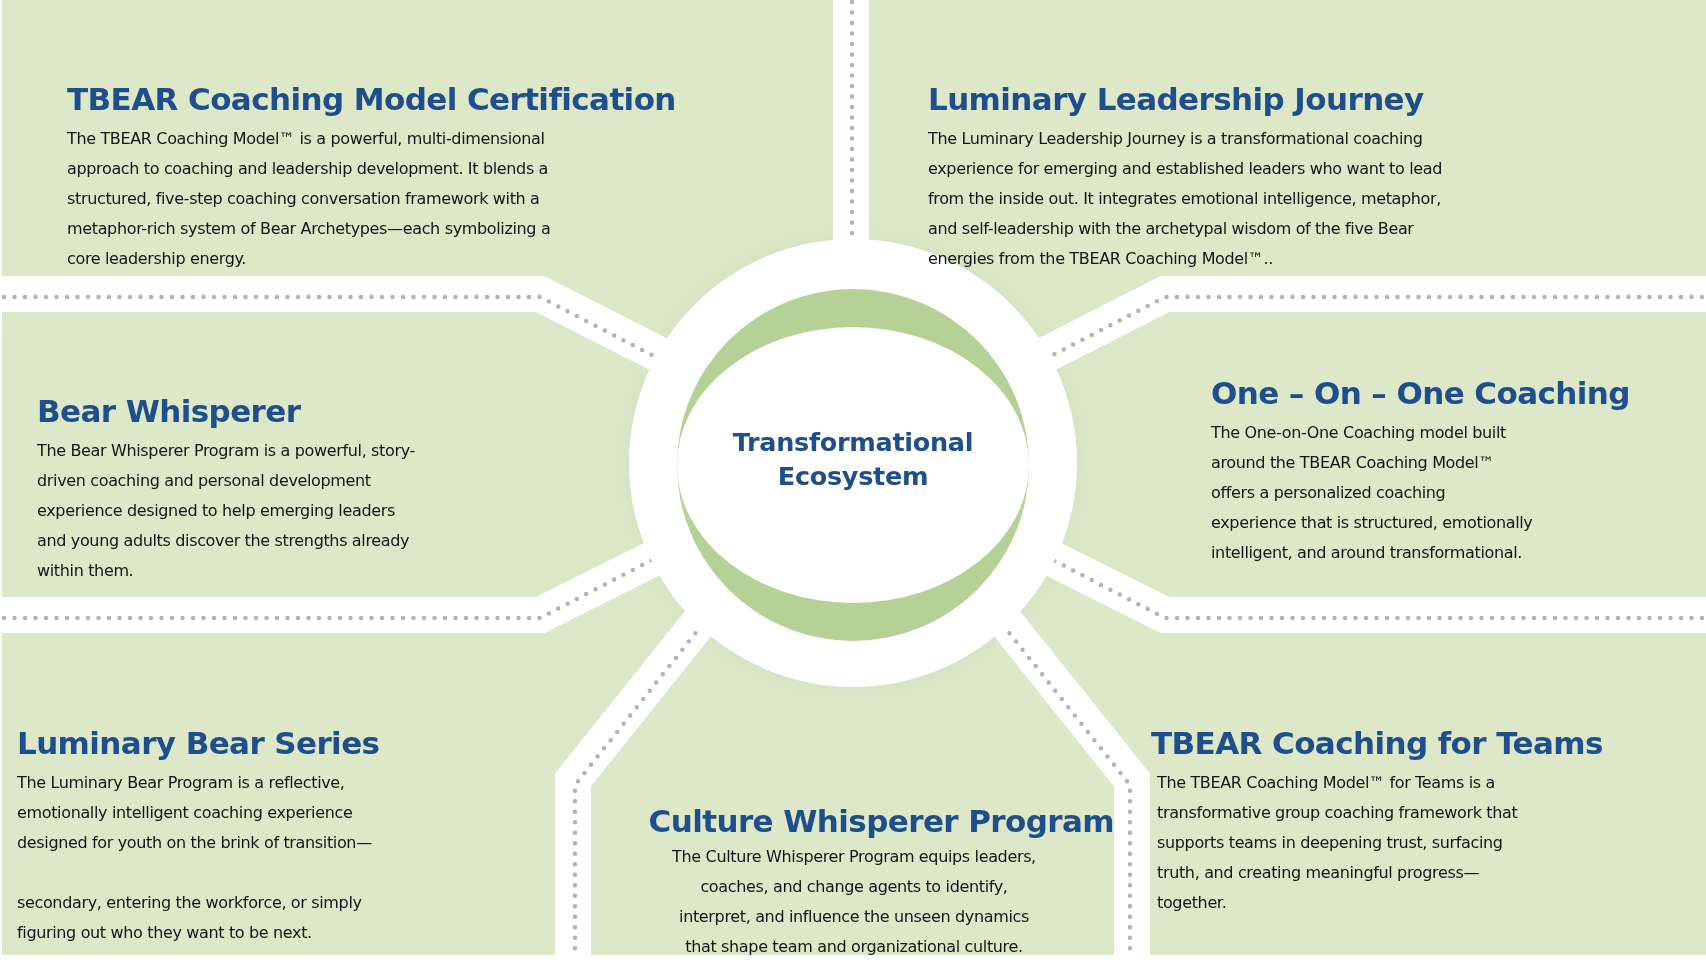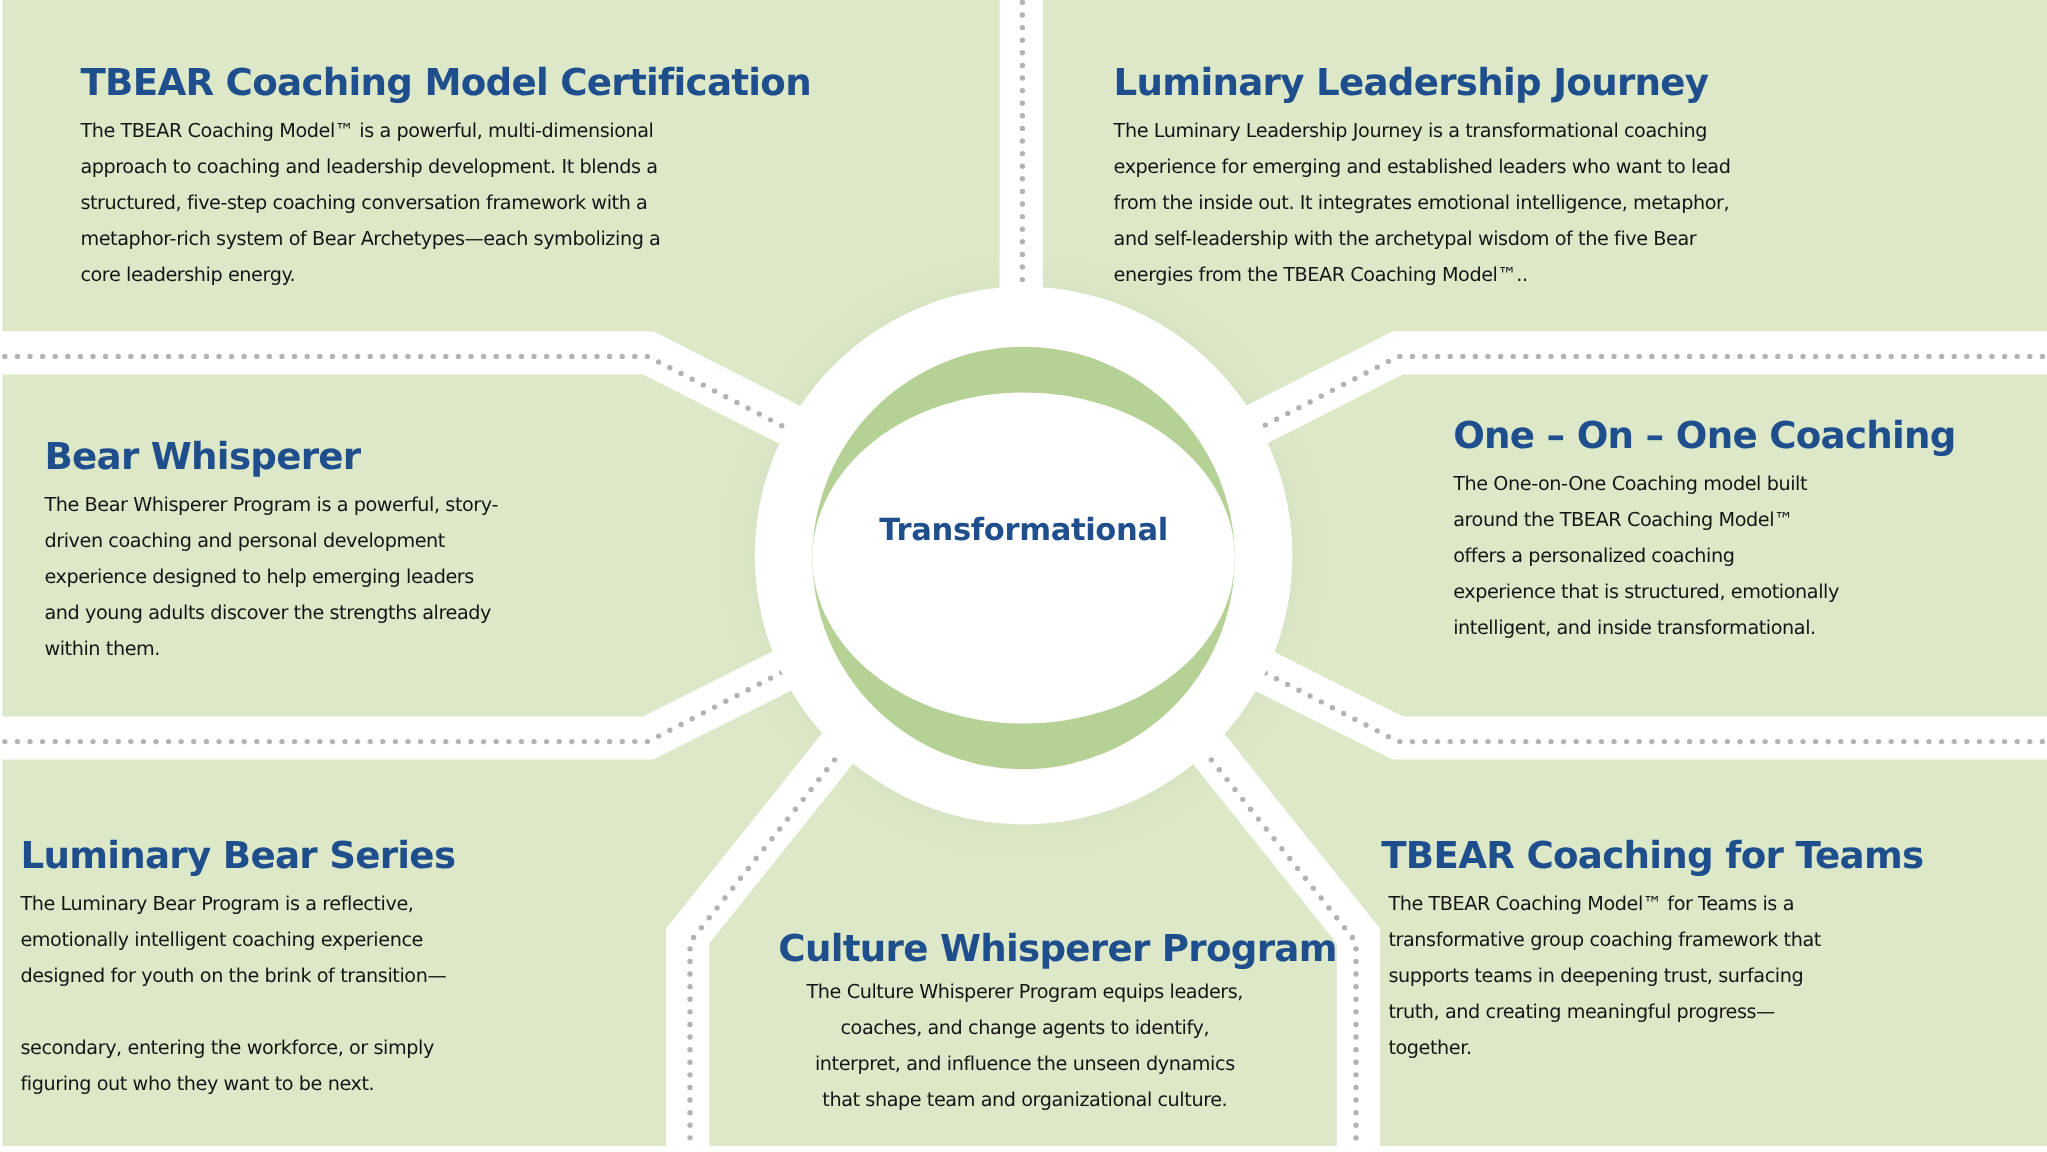--- a/index.html
+++ b/index.html
@@ -1,18 +1,18 @@
 <!DOCTYPE html>
 <html><head>
 <meta charset="utf-8">
 <style>
   html, body { margin:0; padding:0; }
   body { width:1706px; height:960px; position:relative; overflow:hidden; background:#ffffff; font-family:"DejaVu Sans","Liberation Sans",sans-serif; }
   svg.bg { position:absolute; left:0; top:0; }
-  .panel-text { position:absolute; color:#111; }
+  .panel-text { position:absolute; color:#111;margin-top:30px; }
   .panel-text h2 { margin:0; font-family:"DejaVu Sans","Liberation Sans",sans-serif; font-weight:bold; color:#1f4e8c; font-size:31px; letter-spacing:-0.6px; line-height:38px; white-space:nowrap; }
   .panel-text p { margin:6px 0 0 0; font-size:16px; line-height:30px; letter-spacing:-0.35px; color:#141414; }
   .center-label { position:absolute; left:703px; top:425px; width:300px; text-align:center; color:#1f4e8c; font-weight:bold; font-size:25.5px; line-height:34px; letter-spacing:-0.3px; }
 </style>
 </head>
 <body>
 
 <svg class="bg" width="1706" height="960" viewBox="0 0 1706 960">
   <defs>
     <radialGradient id="glow" cx="50%" cy="50%" r="50%">
@@ -55,20 +55,21 @@
   <rect x="0" y="955" width="1706" height="5" fill="#ffffff"></rect>
 
   <circle cx="853" cy="463" r="224" fill="#ffffff"></circle>
 
   <ellipse cx="853" cy="465" rx="176" ry="176" fill="#b5d195"></ellipse>
   <ellipse cx="853" cy="465" rx="176" ry="138" fill="#ffffff"></ellipse>
 </svg>
 
 <div class="center-label">
   <div>Transformational</div>
+  <div>Ecosystem</div>
 </div>
 
 <div class="panel-text" style="left:67px; top:50px; width:720px;">
   <h2>TBEAR Coaching Model Certification</h2>
   <p>
     <span>The TBEAR Coaching Model™ is a powerful, multi-dimensional</span><br>
     <span>approach to coaching and leadership development. It blends a</span><br>
     <span>structured, five-step coaching conversation framework with a</span><br>
     <span>metaphor-rich system of Bear Archetypes—each symbolizing a</span><br>
     <span>core leadership energy.</span>
@@ -97,21 +98,21 @@
   </p>
 </div>
 
 <div class="panel-text" style="left:1211px; top:344px; width:490px;">
   <h2>One – On – One Coaching</h2>
   <p>
     <span>The One-on-One Coaching model built</span><br>
     <span>around the TBEAR Coaching Model™</span><br>
     <span>offers a personalized coaching</span><br>
     <span>experience that is structured, emotionally</span><br>
-    <span>intelligent, and inside transformational.</span>
+    <span>intelligent, and around transformational.</span>
   </p>
 </div>
 
 <div class="panel-text" style="left:17px; top:694px; width:540px;">
   <h2>Luminary Bear Series</h2>
   <p>
     <span>The Luminary Bear Program is a reflective,</span><br>
     <span>emotionally intelligent coaching experience</span><br>
     <span>designed for youth on the brink of transition—</span><br>
     <br>

